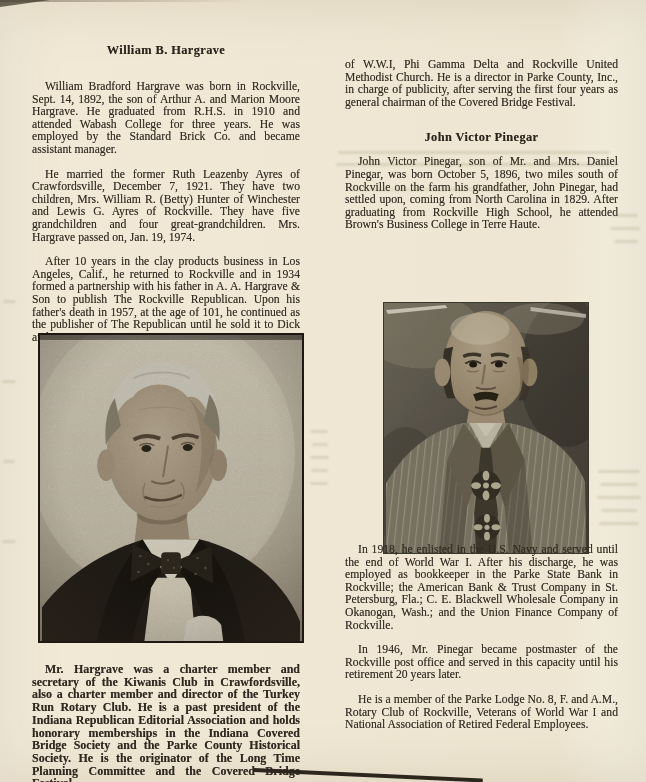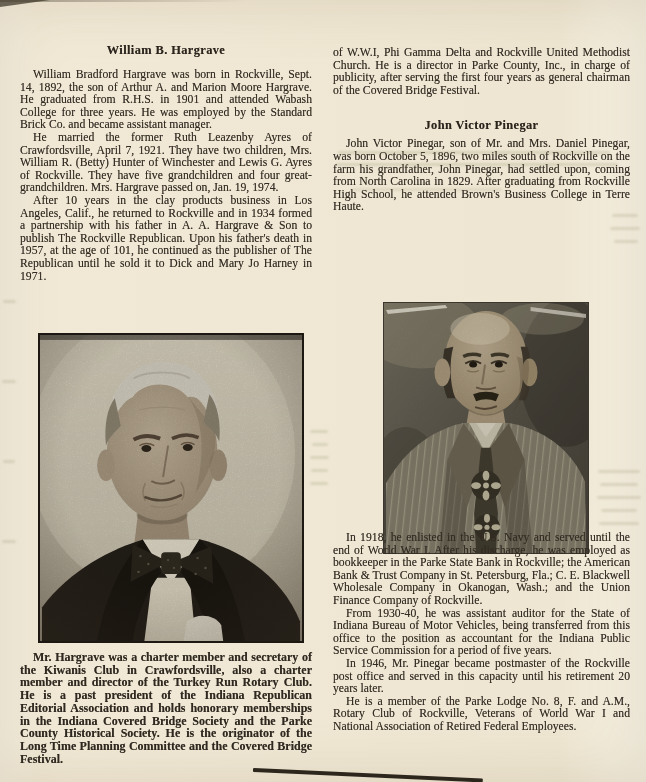--- a/index.html
+++ b/index.html
@@ -9,21 +9,21 @@
     background:linear-gradient(90deg,#f5efe0 0px,#f1e9d6 40px,#eee6d2 560px,#f6f1e3 646px);
     box-shadow:inset 0 0 60px rgba(120,100,60,.18);
   }
   #page::after{ 
     content:"";position:absolute;left:0;top:0;width:100%;height:2px;
     background:linear-gradient(90deg,rgba(70,60,45,.45),rgba(70,60,45,0) 38%);
     pointer-events:none;
   }
   .col{position:absolute;font-size:11.7px;line-height:12.6px;text-align:justify;
        text-shadow:0 0 .4px rgba(50,40,30,.5);}
-  .para{margin:0;text-indent:13px;}
+  .para{margin:12px;text-indent:13px;}
   .para.noindent{text-indent:0;}
   .heading{font-weight:700;font-size:12.4px;line-height:13px;text-align:center;
            letter-spacing:.4px;color:#2a241d;margin:4px;}
   .h1-spacer{height:8px;}
   .heading2{margin-top:22px;margin-bottom:6px;}
   .caption{font-weight:700;font-size:12px;line-height:12.7px;color:#2e2820;}
   .photo{position:absolute;box-sizing:border-box;}
   .photo svg{display:block;width:100%;height:100%;}
   #photo-left{left:38px;top:333px;width:266px;height:310px;border:2px solid #1d1812;}
   #photo-right{left:383px;top:302px;width:206px;height:252px;border:1px solid #3c372e;}
@@ -36,22 +36,22 @@
 </head>
 <body>
 
 <div id="page">
 
   <div class="wedge"></div>
 
   <div class="col" style="left:20px;top:40px;width:292px;">
     <p class="heading">William B. Hargrave</p>
     <div class="h1-spacer"></div>
-    <p class="para">William Bradford Hargrave was born in Rockville, Sept. 14, 1892, the son of Arthur A. and Marion Moore Hargrave. He graduated from R.H.S. in 1901 and attended Wabash College for three years. He was employed by the Standard Brick Co. and became assistant manager.</p>
-    <p class="para">He married the former Ruth Leazenby Ayres of Crawfordsville, April 7, 1921. They have two children, Mrs. William R. (Betty) Hunter of Winchester and Lewis G. Ayres of Rockville. They have five grandchildren and four great-grandchildren. Mrs. Hargrave passed on, Jan. 19, 1974.</p>
+    <p class="para">William Bradford Hargrave was born in Rockville, Sept. 14, 1892, the son of Arthur A. and Marion Moore Hargrave. He graduated from R.H.S. in 1910 and attended Wabash College for three years. He was employed by the Standard Brick Co. and became assistant manager.</p>
+    <p class="para">He married the former Ruth Leazenby Ayres of Crawfordsville, December 7, 1921. They have two children, Mrs. William R. (Betty) Hunter of Winchester and Lewis G. Ayres of Rockville. They have five grandchildren and four great-grandchildren. Mrs. Hargrave passed on, Jan. 19, 1974.</p>
     <p class="para">After 10 years in the clay products business in Los Angeles, Calif., he returned to Rockville and in 1934 formed a partnership with his father in A. A. Hargrave &amp; Son to publish The Rockville Republican. Upon his father's death in 1957, at the age of 101, he continued as the publisher of The Republican until he sold it to Dick and Mary Jo Harney in 1971.</p>
   </div>
 
   <div id="photo-left" class="photo">
     <svg viewBox="0 0 266 310" preserveAspectRatio="none">
       <defs>
         <linearGradient id="p1bg" x1="0" y1="0" x2="0" y2="1">
           <stop offset="0" stop-color="#cfc7b5"></stop>
             <stop offset=".6" stop-color="#c0b7a4"></stop>
             <stop offset="1" stop-color="#aca38f"></stop>
@@ -220,21 +220,20 @@
       <path d="M90,92 Q103,87 116,92 L113,99 Q103,95 93,99 Z" fill="#2d2719"></path>
       <path d="M92,105 Q103,109 114,104" stroke="#5d4d3a" stroke-width="2" fill="none"></path>
       <path d="M86,108 Q103,118 120,108" stroke="rgba(110,94,72,.5)" stroke-width="1.4" fill="none"></path>
       <path d="M134,54 C140,74 138,96 130,110 C142,98 148,78 146,58 Z" fill="rgba(90,76,56,.28)"></path>
       <rect width="206" height="252" filter="url(#p2grain)" opacity=".14"></rect>
     </svg>
   </div>
 
   <div class="col" style="left:333px;top:532px;width:297px;">
     <p class="para">In 1918, he enlisted in the U.S. Navy and served until the end of World War I. After his discharge, he was employed as bookkeeper in the Parke State Bank in Rockville; the American Bank &amp; Trust Company in St. Petersburg, Fla.; C. E. Blackwell Wholesale Company in Okanogan, Wash.; and the Union Finance Company of Rockville.</p>
-    <p class="para">From 1930-40, he was assistant auditor for the State of Indiana Bureau of Motor Vehicles, being transferred from this office to the position as accountant for the Indiana Public Service Commission for a period of five years.</p>
     <p class="para">In 1946, Mr. Pinegar became postmaster of the Rockville post office and served in this capacity until his retirement 20 years later.</p>
     <p class="para">He is a member of the Parke Lodge No. 8, F. and A.M., Rotary Club of Rockville, Veterans of World War I and National Association of Retired Federal Employees.</p>
   </div>
 
   <div class="ghost" style="left:338px;top:151px;width:272px;"></div>
   <div class="ghost" style="left:336px;top:163px;width:282px;"></div>
   <div class="ghost" style="left:352px;top:188px;width:150px;opacity:.15;"></div>
   <div class="ghost" style="left:612px;top:214px;width:26px;"></div>
   <div class="ghost" style="left:610px;top:227px;width:30px;"></div>
   <div class="ghost" style="left:614px;top:240px;width:24px;"></div>

